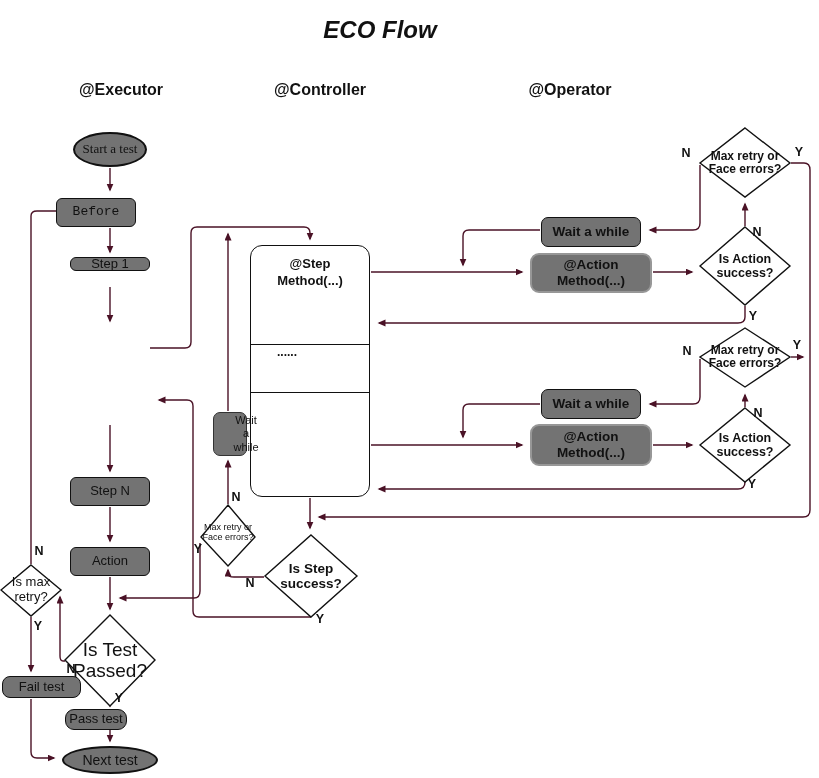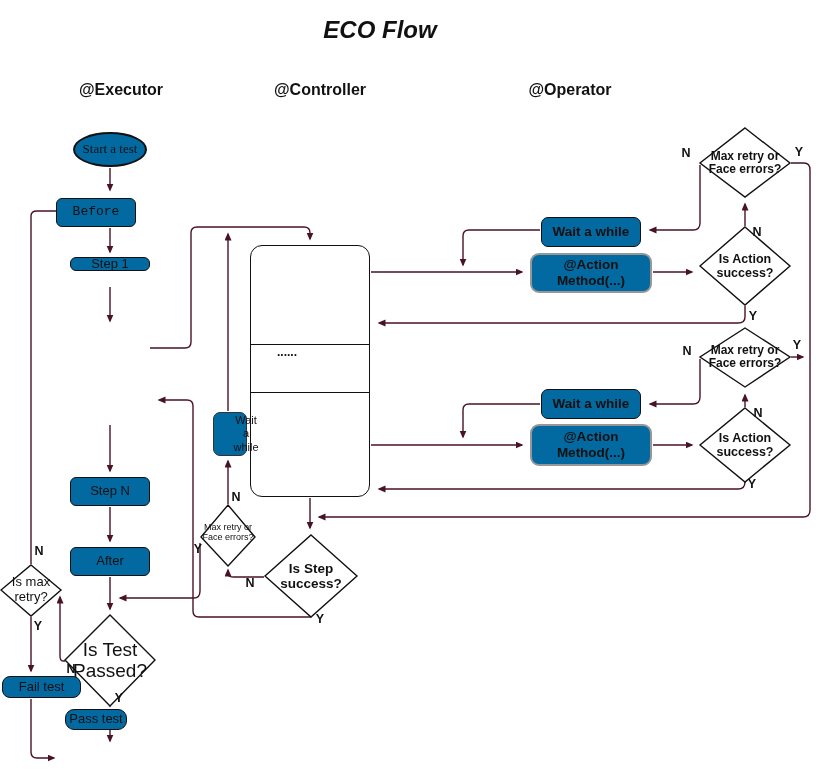--- a/index.html
+++ b/index.html
@@ -11,21 +11,21 @@
   html,body{margin:0;padding:0;background:var(--bg);}
   #canvas{
     position:relative;width:819px;height:778px;background:var(--bg);
     font-family:"Liberation Sans",sans-serif;color:#111;overflow:hidden;
   }
   #wires{position:absolute;left:0;top:0;width:819px;height:778px;}
   #wires path.conn{fill:none;stroke:var(--conn);stroke-width:1.4;}
   #wires polygon.diamond{fill:#fff;stroke:var(--border);stroke-width:1.4;}
   .node{
     position:absolute;display:flex;align-items:center;justify-content:center;
-    text-align:center;background:#0369a1;border:1.5px solid var(--border);
+    text-align:center;background:#737373;border:1.5px solid var(--border);
     box-sizing:border-box;font-size:13px;line-height:1.15;
   }
   .rounded{border-radius:6px;}
   .biground{border-radius:14px;}
   .ellipse{border-radius:50%;}
   .serif{font-family:"Liberation Serif",serif;}
   .bold{font-weight:700;}
   .dtext{
     position:absolute;text-align:center;transform:translate(-50%,-50%);
     font-size:13px;line-height:1.12;background:transparent;white-space:nowrap;
@@ -119,34 +119,39 @@
 
   <div class="page-title">ECO Flow</div>
   <div class="lane-header" style="left:121px;top:90px;">@Executor</div>
   <div class="lane-header" style="left:320px;top:90px;">@Controller</div>
   <div class="lane-header" style="left:570px;top:90px;">@Operator</div>
 
   <div class="node ellipse serif" style="left:73px;top:132px;width:74px;height:35px;border-width:2px;">Start a test</div>
   <div class="node rounded" style="left:56px;top:198px;width:80px;height:29px;font-family:Liberation Mono, monospace;">Before</div>
   <div class="node rounded" style="left:70px;top:257px;width:80px;height:14px;">Step 1</div>
   <div class="node rounded" style="left:70px;top:477px;width:80px;height:29px;">Step N</div>
-  <div class="node rounded" style="left:70px;top:547px;width:80px;height:29px;">After</div>
+  <div class="node rounded" style="left:70px;top:547px;width:80px;height:29px;">Action</div>
   <div class="node" style="left:2px;top:676px;width:79px;height:22px;border-radius:8px;">Fail test</div>
   <div class="node" style="left:65px;top:709px;width:62px;height:21px;border-radius:9px;">Pass test</div>
+  <div class="node ellipse" style="left:62px;top:746px;width:96px;height:28px;border-width:2.5px;font-size:14px;">Next test</div>
 
   <div class="dtext" style="left:31px;top:590px;">
     <span>Is max</span>
     <span>retry?</span>
   </div>
   <div class="dtext" style="left:110px;top:660px;font-size:19px;">
     <span>Is Test</span>
     <span>Passed?</span>
   </div>
 
   <div class="stepbox">
+    <div class="sect-title">
+      <span style="display:block;">@Step</span>
+      <span style="display:block;">Method(...)</span>
+    </div>
     <div class="divider" style="top:98px;"></div>
     <div class="divider" style="top:146px;"></div>
     <div class="dots">......</div>
   </div>
 
   <div class="node smalltext" style="left:213px;top:412px;width:31px;height:44px;border-radius:7px;border-color:#333;flex-direction:column;">
     <span>Wait</span>
     <span>a</span>
     <span>while</span>
   </div>

